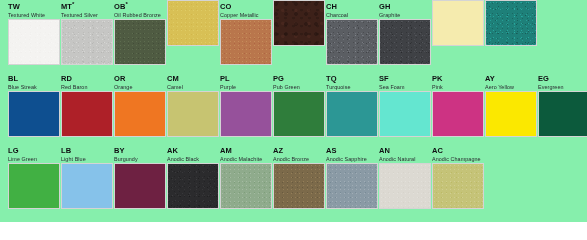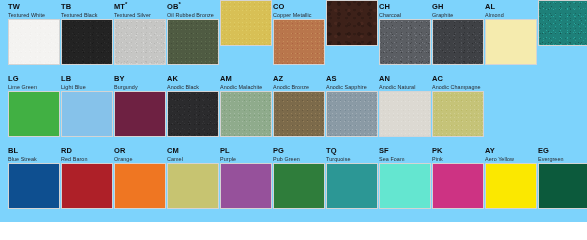--- a/index.html
+++ b/index.html
@@ -10,21 +10,21 @@
   body {
     width: 587px;
     height: 222px;
     font-family: "Liberation Sans", sans-serif;
     -webkit-font-smoothing: antialiased;
   }
   .chart {
     position: relative;
     width: 587px;
     height: 222px;
-    background: #7dd3fc;
+    background: #86efac;
     overflow: hidden;
   }
   .row {
     position: relative;
     width: 587px;
     height: 72px;
     box-sizing: border-box;
   }
   .row-inner {
     display: flex;
@@ -112,29 +112,20 @@
           <div class="labels">
             <span class="code">TW</span>
             <span class="name">Textured White</span>
           </div>
           <div class="chip" style="background: rgb(244, 243, 241);">
             <div class="tex tex-speckle"></div>
           </div>
         </div>
         <div class="swatch-cell">
           <div class="labels">
-            <span class="code">TB</span>
-            <span class="name">Textured Black</span>
-          </div>
-          <div class="chip" style="background: rgb(35, 35, 35);">
-            <div class="tex tex-speckle"></div>
-          </div>
-        </div>
-        <div class="swatch-cell">
-          <div class="labels">
             <span class="code">MT<span class="star">*</span></span>
             <span class="name">Textured Silver</span>
           </div>
           <div class="chip" style="background: rgb(198, 198, 196);">
             <div class="tex tex-speckle"></div>
           </div>
         </div>
         <div class="swatch-cell">
           <div class="labels">
             <span class="code">OB<span class="star">*</span></span>
@@ -175,186 +166,182 @@
         <div class="swatch-cell">
           <div class="labels">
             <span class="code">GH</span>
             <span class="name">Graphite</span>
           </div>
           <div class="chip" style="background: rgb(63, 65, 69);">
             <div class="tex tex-speckle"></div>
           </div>
         </div>
         <div class="swatch-cell">
-          <div class="labels">
-            <span class="code">AL</span>
-            <span class="name">Almond</span>
-          </div>
           <div class="chip" style="background: rgb(245, 235, 174);"></div>
         </div>
         <div class="swatch-cell">
           <div class="chip" style="background: rgb(30, 128, 121);">
             <div class="tex tex-speckle"></div>
           </div>
         </div>
       </div>
   </div>
   <div class="row">
     <div class="row-inner">
         <div class="swatch-cell">
           <div class="labels">
-            <span class="code">LG</span>
-            <span class="name">Lime Green</span>
-          </div>
-          <div class="chip" style="background: rgb(65, 176, 67);"></div>
-        </div>
-        <div class="swatch-cell">
-          <div class="labels">
-            <span class="code">LB</span>
-            <span class="name">Light Blue</span>
-          </div>
-          <div class="chip" style="background: rgb(134, 194, 234);"></div>
-        </div>
-        <div class="swatch-cell">
-          <div class="labels">
-            <span class="code">BY</span>
-            <span class="name">Burgundy</span>
-          </div>
-          <div class="chip" style="background: rgb(110, 33, 66);"></div>
-        </div>
-        <div class="swatch-cell">
-          <div class="labels">
-            <span class="code">AK</span>
-            <span class="name">Anodic Black</span>
-          </div>
-          <div class="chip" style="background: rgb(43, 43, 45);">
-            <div class="tex tex-speckle"></div>
-          </div>
-        </div>
-        <div class="swatch-cell">
-          <div class="labels">
-            <span class="code">AM</span>
-            <span class="name">Anodic Malachite</span>
-          </div>
-          <div class="chip" style="background: rgb(143, 171, 140);">
-            <div class="tex tex-fine"></div>
-          </div>
-        </div>
-        <div class="swatch-cell">
-          <div class="labels">
-            <span class="code">AZ</span>
-            <span class="name">Anodic Bronze</span>
-          </div>
-          <div class="chip" style="background: rgb(124, 106, 74);">
-            <div class="tex tex-fine"></div>
-          </div>
-        </div>
-        <div class="swatch-cell">
-          <div class="labels">
-            <span class="code">AS</span>
-            <span class="name">Anodic Sapphire</span>
-          </div>
-          <div class="chip" style="background: rgb(138, 154, 165);">
-            <div class="tex tex-fine"></div>
-          </div>
-        </div>
-        <div class="swatch-cell">
-          <div class="labels">
-            <span class="code">AN</span>
-            <span class="name">Anodic Natural</span>
-          </div>
-          <div class="chip" style="background: rgb(220, 217, 210);">
-            <div class="tex tex-fine"></div>
-          </div>
-        </div>
-        <div class="swatch-cell">
-          <div class="labels">
-            <span class="code">AC</span>
-            <span class="name">Anodic Champagne</span>
-          </div>
-          <div class="chip" style="background: rgb(197, 195, 120);">
-            <div class="tex tex-fine"></div>
-          </div>
+            <span class="code">BL</span>
+            <span class="name">Blue Streak</span>
+          </div>
+          <div class="chip" style="background: rgb(14, 79, 144);"></div>
+        </div>
+        <div class="swatch-cell">
+          <div class="labels">
+            <span class="code">RD</span>
+            <span class="name">Red Baron</span>
+          </div>
+          <div class="chip" style="background: rgb(174, 32, 40);"></div>
+        </div>
+        <div class="swatch-cell">
+          <div class="labels">
+            <span class="code">OR</span>
+            <span class="name">Orange</span>
+          </div>
+          <div class="chip" style="background: rgb(239, 118, 34);"></div>
+        </div>
+        <div class="swatch-cell">
+          <div class="labels">
+            <span class="code">CM</span>
+            <span class="name">Camel</span>
+          </div>
+          <div class="chip" style="background: rgb(199, 196, 113);"></div>
+        </div>
+        <div class="swatch-cell">
+          <div class="labels">
+            <span class="code">PL</span>
+            <span class="name">Purple</span>
+          </div>
+          <div class="chip" style="background: rgb(150, 81, 155);"></div>
+        </div>
+        <div class="swatch-cell">
+          <div class="labels">
+            <span class="code">PG</span>
+            <span class="name">Pub Green</span>
+          </div>
+          <div class="chip" style="background: rgb(47, 125, 59);"></div>
+        </div>
+        <div class="swatch-cell">
+          <div class="labels">
+            <span class="code">TQ</span>
+            <span class="name">Turquoise</span>
+          </div>
+          <div class="chip" style="background: rgb(44, 151, 149);"></div>
+        </div>
+        <div class="swatch-cell">
+          <div class="labels">
+            <span class="code">SF</span>
+            <span class="name">Sea Foam</span>
+          </div>
+          <div class="chip" style="background: rgb(100, 230, 208);"></div>
+        </div>
+        <div class="swatch-cell">
+          <div class="labels">
+            <span class="code">PK</span>
+            <span class="name">Pink</span>
+          </div>
+          <div class="chip" style="background: rgb(205, 51, 131);"></div>
+        </div>
+        <div class="swatch-cell">
+          <div class="labels">
+            <span class="code">AY</span>
+            <span class="name">Aero Yellow</span>
+          </div>
+          <div class="chip" style="background: rgb(251, 232, 0);"></div>
+        </div>
+        <div class="swatch-cell">
+          <div class="labels">
+            <span class="code">EG</span>
+            <span class="name">Evergreen</span>
+          </div>
+          <div class="chip" style="background: rgb(12, 90, 60);"></div>
         </div>
       </div>
   </div>
   <div class="row">
     <div class="row-inner">
         <div class="swatch-cell">
           <div class="labels">
-            <span class="code">BL</span>
-            <span class="name">Blue Streak</span>
-          </div>
-          <div class="chip" style="background: rgb(14, 79, 144);"></div>
-        </div>
-        <div class="swatch-cell">
-          <div class="labels">
-            <span class="code">RD</span>
-            <span class="name">Red Baron</span>
-          </div>
-          <div class="chip" style="background: rgb(174, 32, 40);"></div>
-        </div>
-        <div class="swatch-cell">
-          <div class="labels">
-            <span class="code">OR</span>
-            <span class="name">Orange</span>
-          </div>
-          <div class="chip" style="background: rgb(239, 118, 34);"></div>
-        </div>
-        <div class="swatch-cell">
-          <div class="labels">
-            <span class="code">CM</span>
-            <span class="name">Camel</span>
-          </div>
-          <div class="chip" style="background: rgb(199, 196, 113);"></div>
-        </div>
-        <div class="swatch-cell">
-          <div class="labels">
-            <span class="code">PL</span>
-            <span class="name">Purple</span>
-          </div>
-          <div class="chip" style="background: rgb(150, 81, 155);"></div>
-        </div>
-        <div class="swatch-cell">
-          <div class="labels">
-            <span class="code">PG</span>
-            <span class="name">Pub Green</span>
-          </div>
-          <div class="chip" style="background: rgb(47, 125, 59);"></div>
-        </div>
-        <div class="swatch-cell">
-          <div class="labels">
-            <span class="code">TQ</span>
-            <span class="name">Turquoise</span>
-          </div>
-          <div class="chip" style="background: rgb(44, 151, 149);"></div>
-        </div>
-        <div class="swatch-cell">
-          <div class="labels">
-            <span class="code">SF</span>
-            <span class="name">Sea Foam</span>
-          </div>
-          <div class="chip" style="background: rgb(100, 230, 208);"></div>
-        </div>
-        <div class="swatch-cell">
-          <div class="labels">
-            <span class="code">PK</span>
-            <span class="name">Pink</span>
-          </div>
-          <div class="chip" style="background: rgb(205, 51, 131);"></div>
-        </div>
-        <div class="swatch-cell">
-          <div class="labels">
-            <span class="code">AY</span>
-            <span class="name">Aero Yellow</span>
-          </div>
-          <div class="chip" style="background: rgb(251, 232, 0);"></div>
-        </div>
-        <div class="swatch-cell">
-          <div class="labels">
-            <span class="code">EG</span>
-            <span class="name">Evergreen</span>
-          </div>
-          <div class="chip" style="background: rgb(12, 90, 60);"></div>
+            <span class="code">LG</span>
+            <span class="name">Lime Green</span>
+          </div>
+          <div class="chip" style="background: rgb(65, 176, 67);"></div>
+        </div>
+        <div class="swatch-cell">
+          <div class="labels">
+            <span class="code">LB</span>
+            <span class="name">Light Blue</span>
+          </div>
+          <div class="chip" style="background: rgb(134, 194, 234);"></div>
+        </div>
+        <div class="swatch-cell">
+          <div class="labels">
+            <span class="code">BY</span>
+            <span class="name">Burgundy</span>
+          </div>
+          <div class="chip" style="background: rgb(110, 33, 66);"></div>
+        </div>
+        <div class="swatch-cell">
+          <div class="labels">
+            <span class="code">AK</span>
+            <span class="name">Anodic Black</span>
+          </div>
+          <div class="chip" style="background: rgb(43, 43, 45);">
+            <div class="tex tex-speckle"></div>
+          </div>
+        </div>
+        <div class="swatch-cell">
+          <div class="labels">
+            <span class="code">AM</span>
+            <span class="name">Anodic Malachite</span>
+          </div>
+          <div class="chip" style="background: rgb(143, 171, 140);">
+            <div class="tex tex-fine"></div>
+          </div>
+        </div>
+        <div class="swatch-cell">
+          <div class="labels">
+            <span class="code">AZ</span>
+            <span class="name">Anodic Bronze</span>
+          </div>
+          <div class="chip" style="background: rgb(124, 106, 74);">
+            <div class="tex tex-fine"></div>
+          </div>
+        </div>
+        <div class="swatch-cell">
+          <div class="labels">
+            <span class="code">AS</span>
+            <span class="name">Anodic Sapphire</span>
+          </div>
+          <div class="chip" style="background: rgb(138, 154, 165);">
+            <div class="tex tex-fine"></div>
+          </div>
+        </div>
+        <div class="swatch-cell">
+          <div class="labels">
+            <span class="code">AN</span>
+            <span class="name">Anodic Natural</span>
+          </div>
+          <div class="chip" style="background: rgb(220, 217, 210);">
+            <div class="tex tex-fine"></div>
+          </div>
+        </div>
+        <div class="swatch-cell">
+          <div class="labels">
+            <span class="code">AC</span>
+            <span class="name">Anodic Champagne</span>
+          </div>
+          <div class="chip" style="background: rgb(197, 195, 120);">
+            <div class="tex tex-fine"></div>
+          </div>
         </div>
       </div>
   </div>
 </div>
 
 </body></html>

